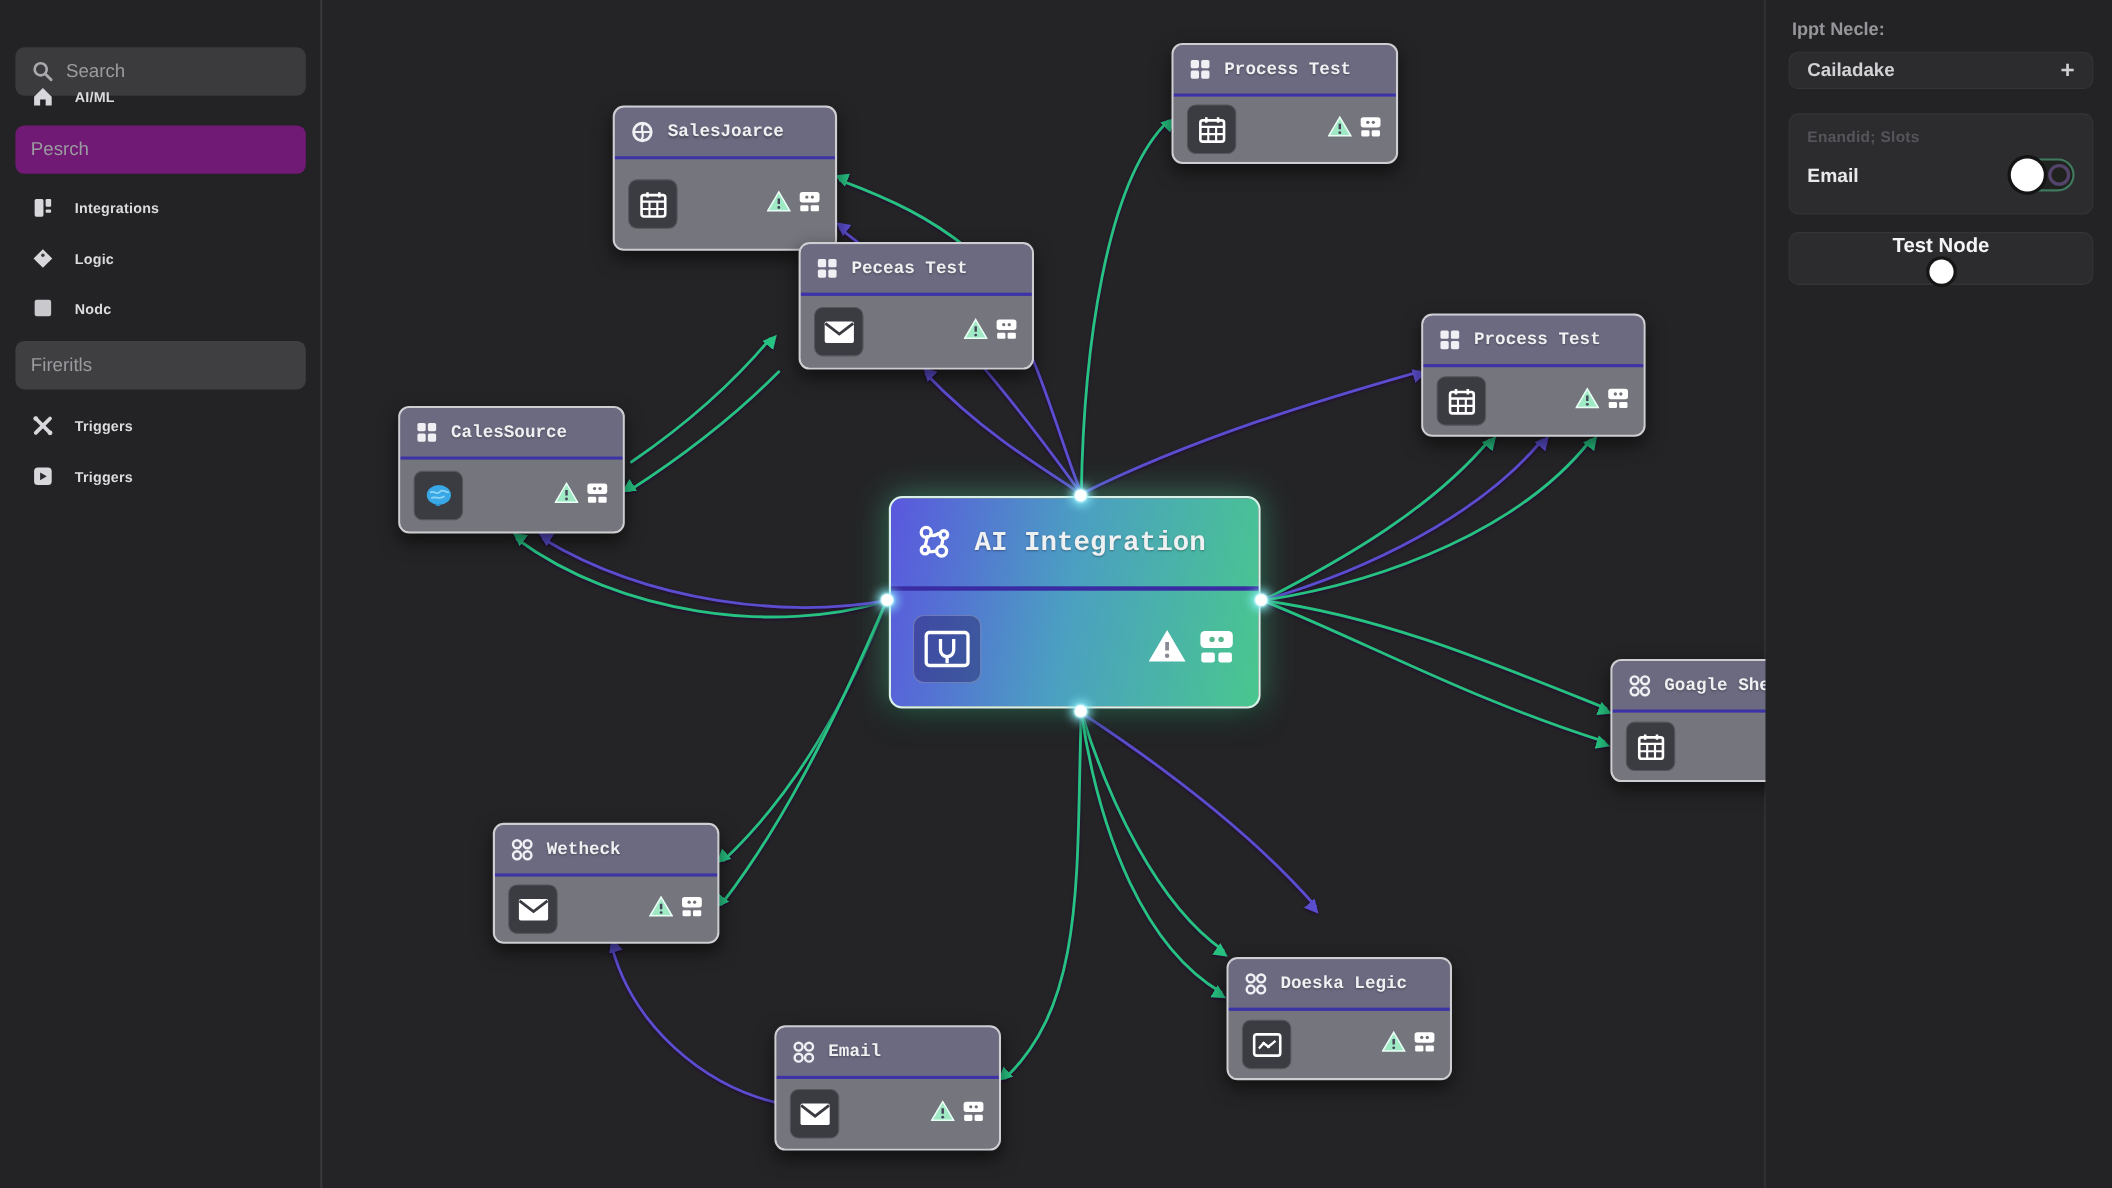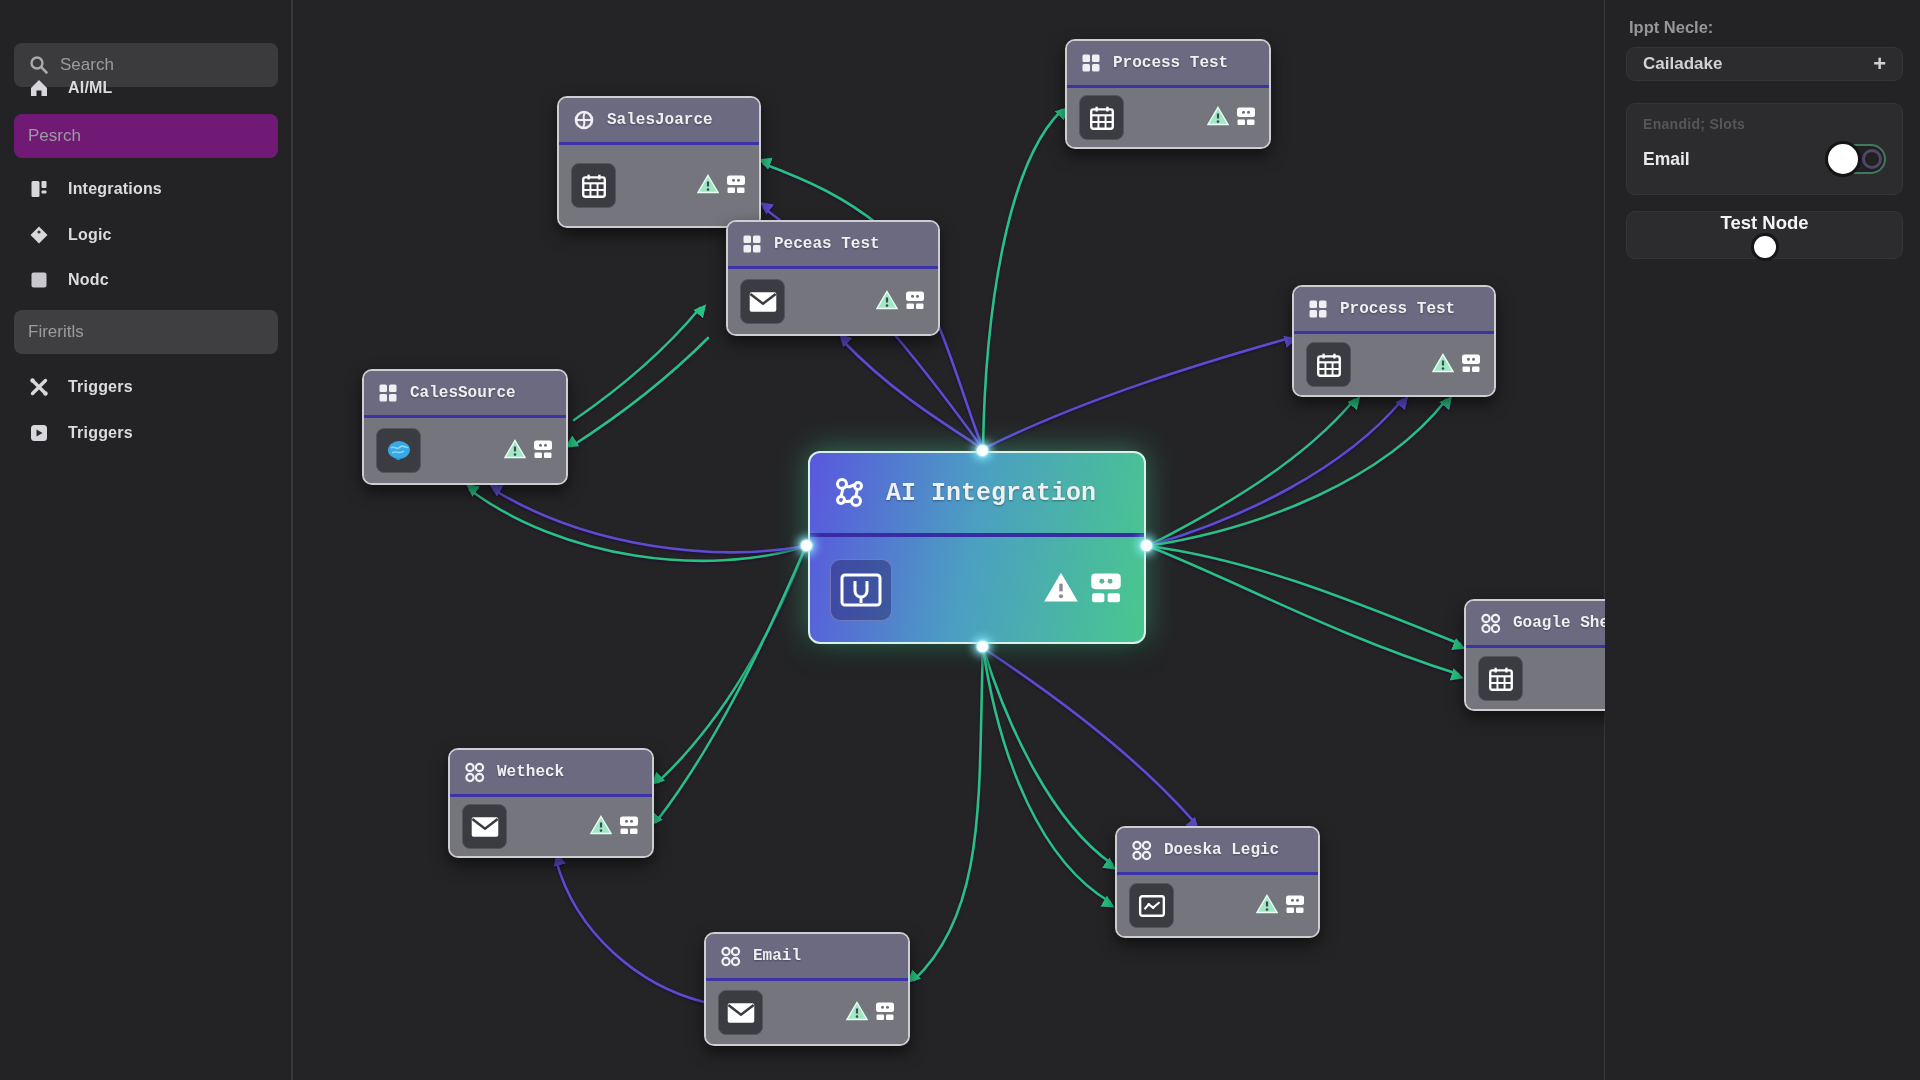--- a/index.html
+++ b/index.html
@@ -14,21 +14,21 @@
 
   
   .sidebar { position:absolute; left:0; top:0; width:291px; height:1080px; background:#232325; z-index:4; }
   .side-box { position:absolute; left:14px; width:264px; height:44px; background:#3b3b3e; border-radius:8px;
               display:flex; align-items:center; padding:0 14px; gap:10px; }
   .side-box input { background:transparent; border:none; outline:none; color:#a6a6ab; font-size:17px;
                     font-family:"Liberation Sans",sans-serif; width:100%; }
   .side-box input::placeholder { color:#9b9ba0; opacity:1; }
   .side-row { position:absolute; left:14px; width:264px; height:40px; display:flex; align-items:center;
               gap:18px; padding:0 14px; border-radius:8px; cursor:pointer; }
-  .side-row .lbl { color:#dcdce0; font-size:16px; font-weight:700; letter-spacing:.2px; }
+  .side-row .lbl { color:#dcdce0; font-size:13px; font-weight:700; letter-spacing:.2px; }
   .sicon { width:22px; height:22px; flex:0 0 22px; display:flex; align-items:center; justify-content:center; }
   .sicon svg { width:22px; height:22px; }
 
   
   .inspector { position:absolute; left:1605px; top:0; width:315px; height:1080px; background:#232325; z-index:4; }
   .insp-title { position:absolute; left:24px; top:18px; color:#96969b; font-size:16.5px; font-weight:700; }
   .insp-card { position:absolute; left:21px; width:277px; background:#2c2c2f; border-radius:9px; border:1px solid #353538; }
   .insp-select { top:47px; height:32px; display:flex; align-items:center; justify-content:space-between; padding:16px 16px; cursor:pointer; }
   .insp-select .val { color:#d2d2d6; font-size:17px; font-weight:700; }
   .insp-select .plus { color:#cfcfd3; font-size:22px; font-weight:700; }
@@ -585,21 +585,21 @@
               <circle cx="8.5" cy="6.2" r="1.5" fill="#6f6f77"></circle>
               <circle cx="13.5" cy="6.2" r="1.5" fill="#6f6f77"></circle>
               <rect x="2.5" y="13.5" width="7.5" height="5.5" rx="1.2" fill="#fff"></rect>
               <rect x="12" y="13.5" width="7.5" height="5.5" rx="1.2" fill="#fff"></rect>
             </svg>
         </span>
       </div>
     </div>
   </div>
 
-  <div class="node" style="left:1115px; top:826px; width:205px; height:112px;">
+  <div class="node" style="left:1115px; top:870px; width:205px; height:112px;">
     <div class="node-header">
       <span class="hicon">
         <svg width="23" height="23" viewBox="0 0 23 23">
             <g fill="none" stroke="#f0f0f4" stroke-width="2.2">
               <circle cx="7" cy="6.5" r="3.6"></circle>
               <circle cx="7" cy="16.5" r="3.6"></circle>
               <circle cx="16.5" cy="6.5" r="3.6"></circle>
               <circle cx="16.5" cy="16.5" r="3.6"></circle>
             </g>
           </svg>

